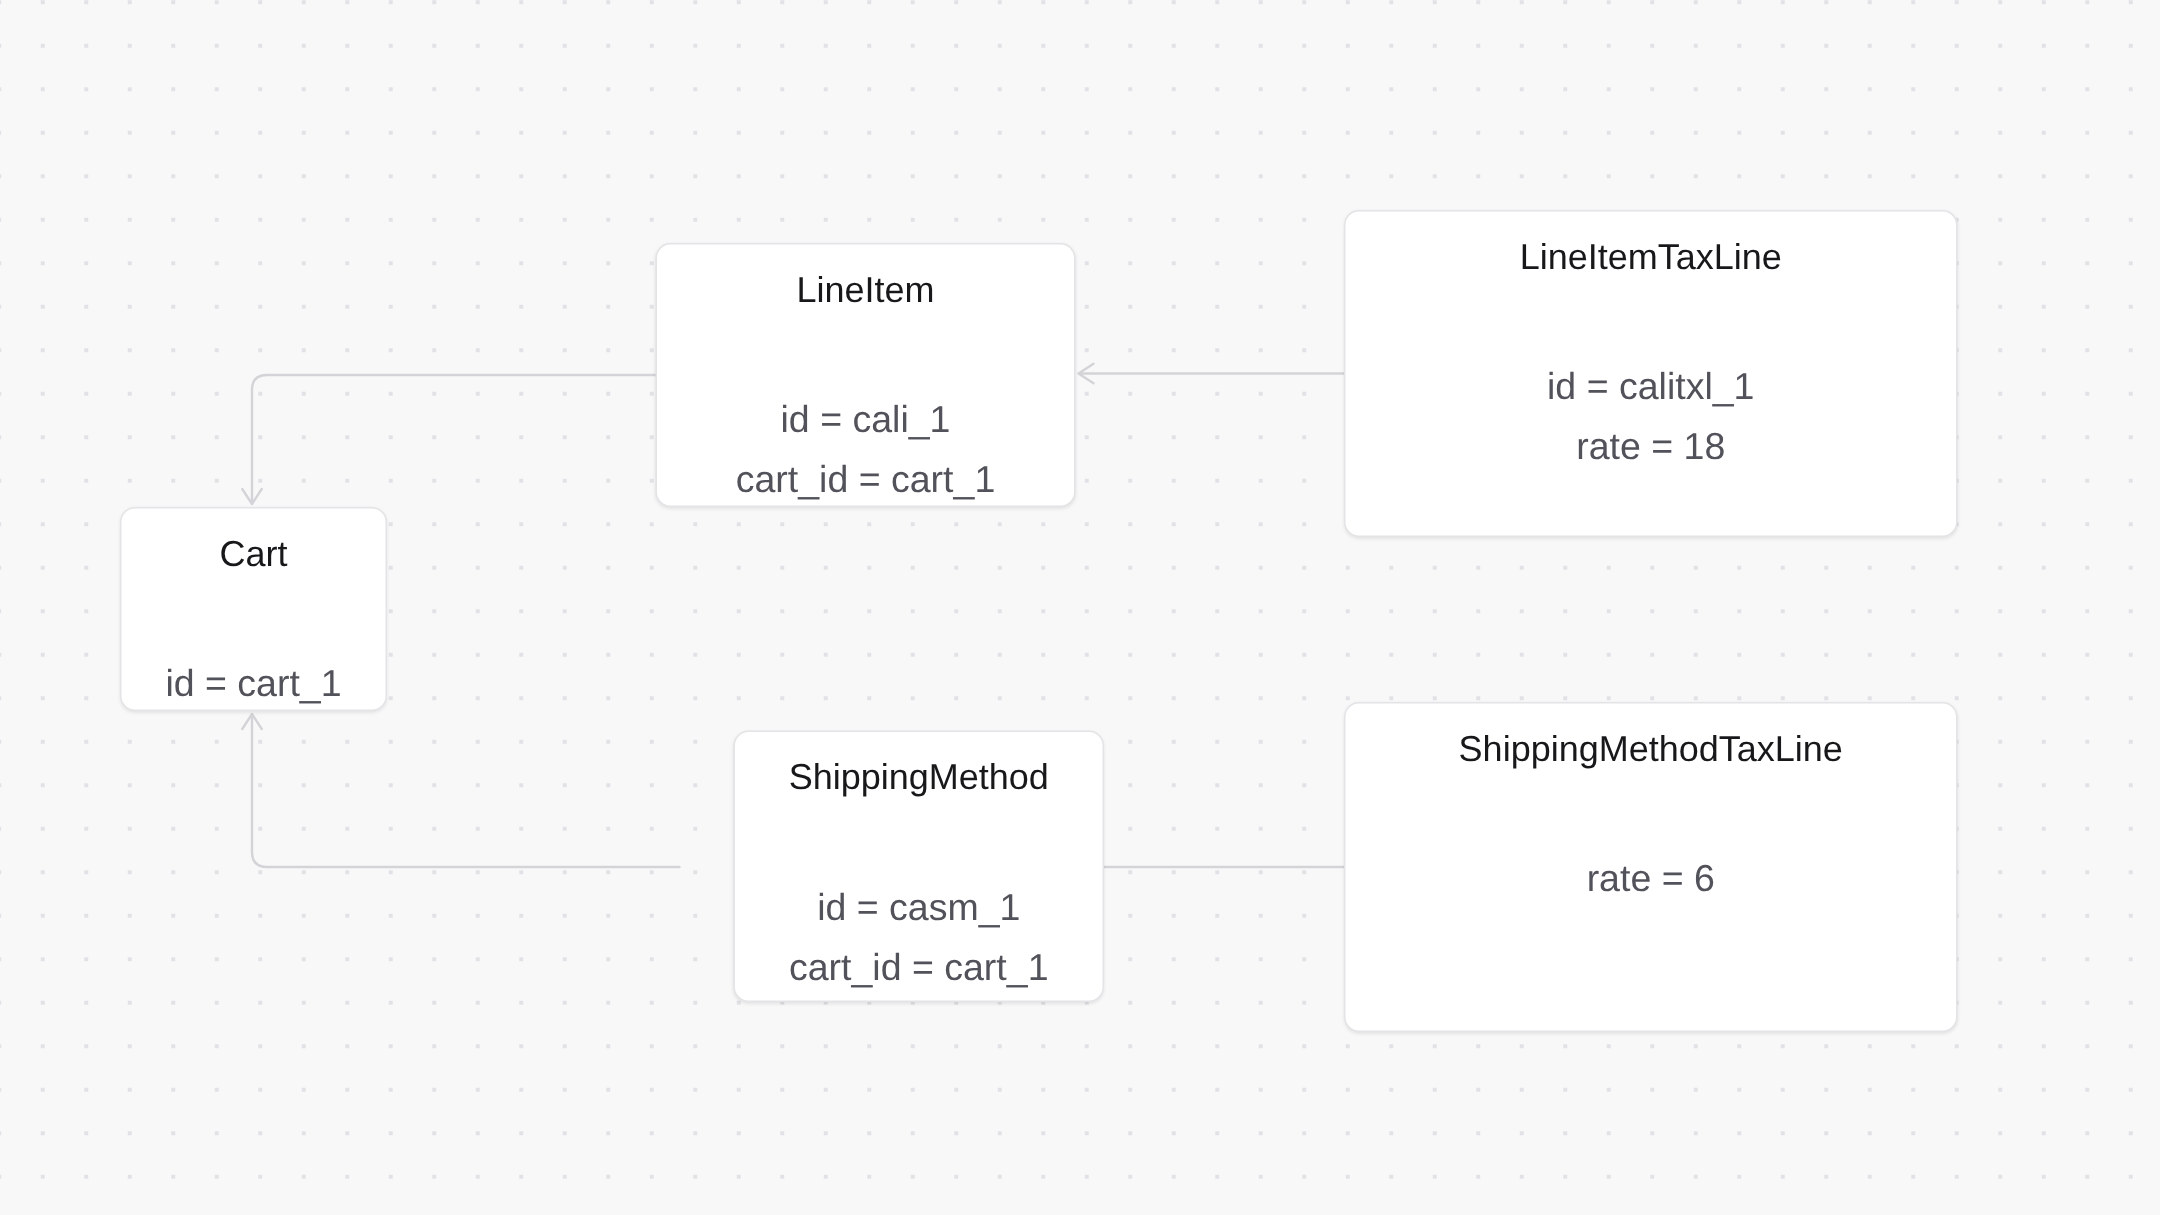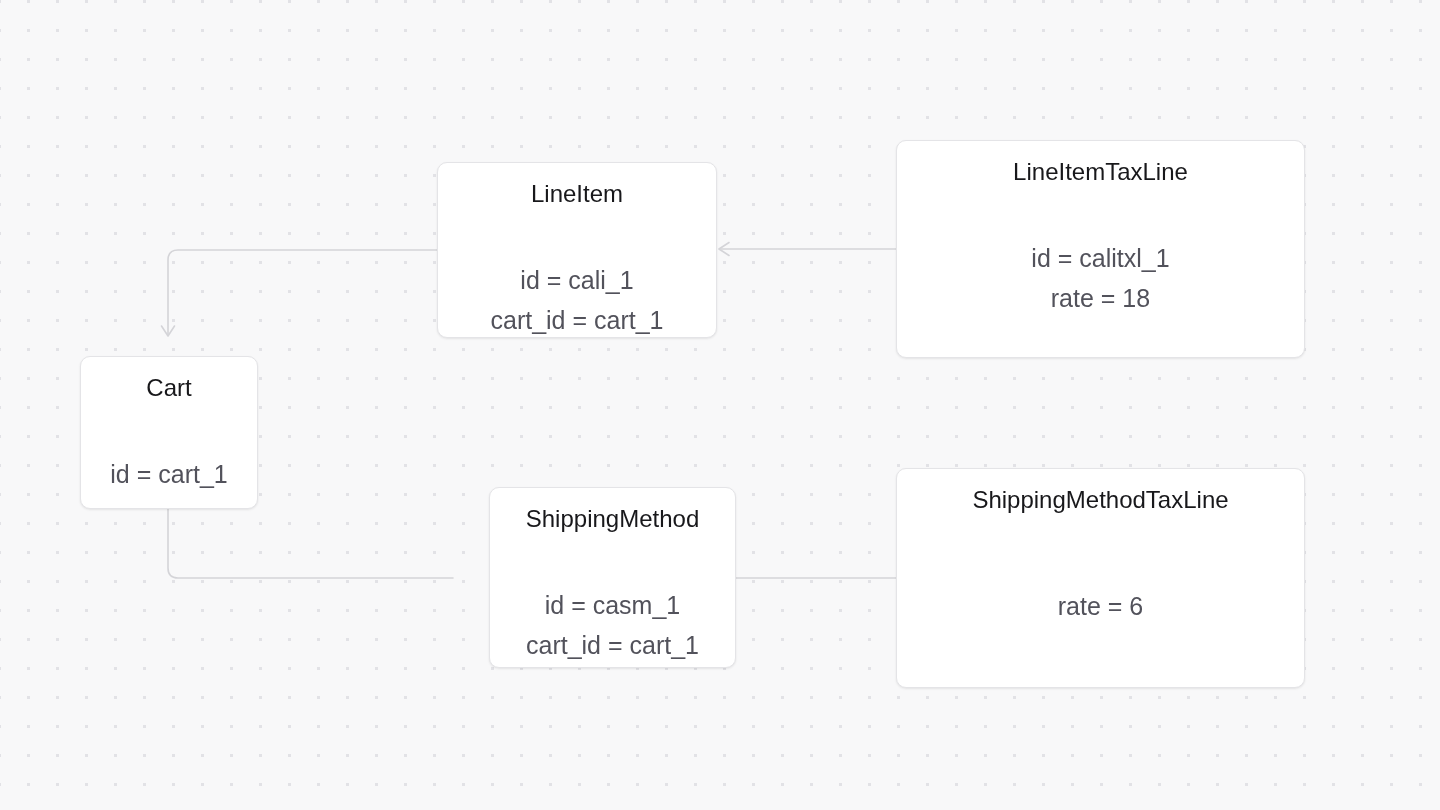--- a/index.html
+++ b/index.html
@@ -49,25 +49,25 @@
   }
 
   .node-row {
     font-size: 25px;
     color: #52525b;
     line-height: 40px;
     white-space: nowrap;
   }
 
   
-  #node-cart                     { left:  80px; top: 356px; width: 178px; height: 153px; }
+  #node-cart                     { left:  80px; top: 338px; width: 178px; height: 136px; }
   #node-line-item                { left: 437px; top: 162px; width: 280px; height: 176px; }
   #node-line-item-tax-line       { left: 896px; top: 140px; width: 409px; height: 218px; }
   #node-shipping-method          { left: 453px; top: 487px; width: 247px; height: 181px; margin-left: 36px; }
-  #node-shipping-method-tax-line { left: 896px; top: 468px; width: 409px; height: 220px; gap: 20px; }
+  #node-shipping-method-tax-line { left: 896px; top: 468px; width: 409px; height: 220px; }
 </style>
 </head>
 <body>
 
 <div class="canvas">
 
   <svg class="edges" viewBox="0 0 1440 810" xmlns="http://www.w3.org/2000/svg">
     <g fill="none" stroke-width="1.6" stroke-linecap="round" stroke-linejoin="round" stroke="#d4d4d8">
 
       <path d="M 896 249 L 721 249"></path>

